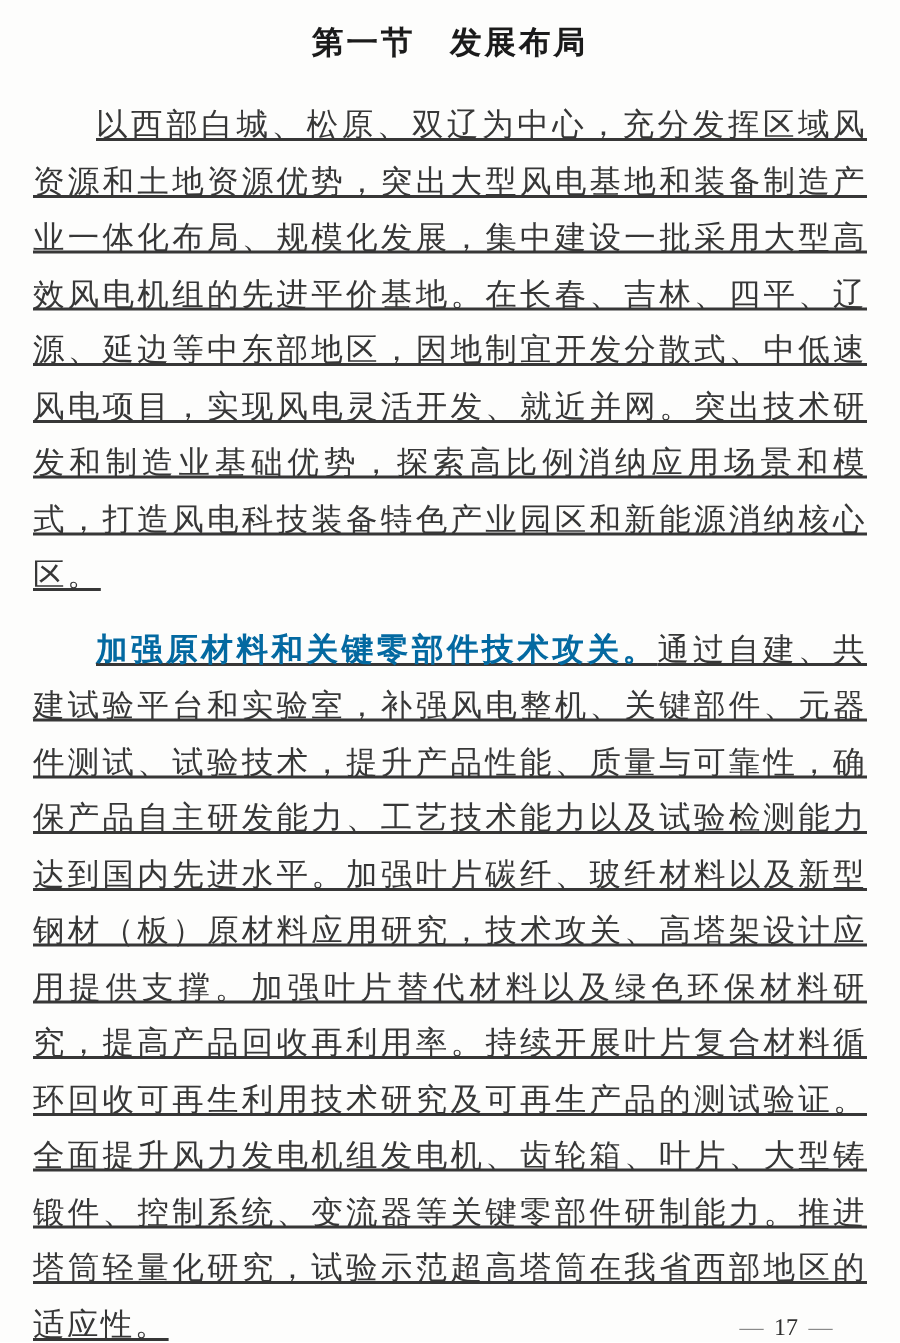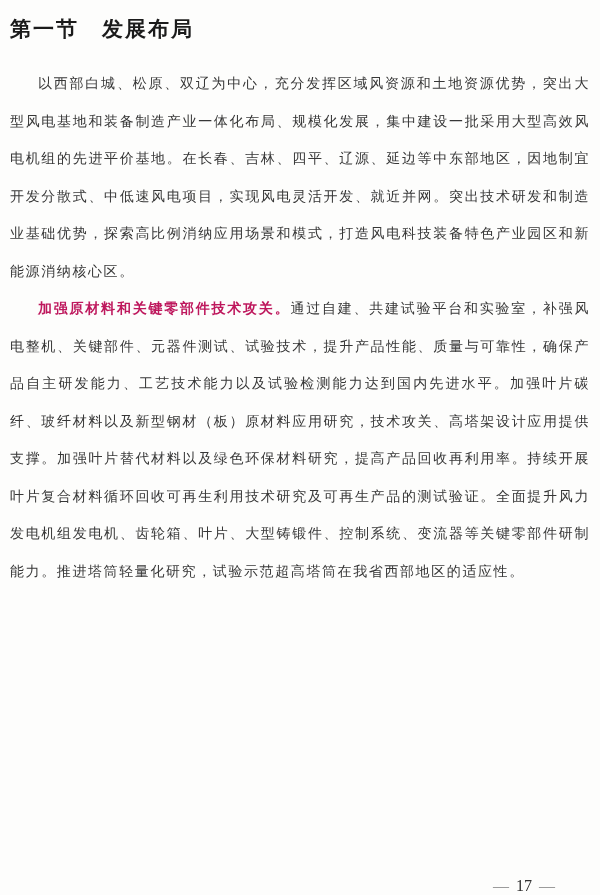--- a/index.html
+++ b/index.html
@@ -15,49 +15,51 @@
     box-sizing: border-box;
     overflow: hidden;
     font-family: "Liberation Serif", "DejaVu Serif", serif;
     color: #333333;
   }
   .content {
     padding: 8px 10px 0 10px;
   }
   .section-heading {
     margin: 0;
+    text-align: center;
     font-family: "Liberation Sans", "DejaVu Sans", sans-serif;
     font-weight: 700;
     font-size: 21px;
     line-height: 30px;
     color: #1b1b1b;
     letter-spacing: 2px;
   }
   .section-heading.first {
     margin-top: 6px;
     margin-bottom: 21px;
   }
   .section-heading.second {
     margin-top: 20px;
     margin-bottom: 14px;
   }
   .para {
-    margin: 0;
-    font-size: 14px;
+    margin: 12px;
+    font-size: 21px;
     line-height: 37.5px;
     letter-spacing: 1.6px;
     text-align: justify;
     text-justify: inter-character;
     word-break: break-all;
     text-indent: 2em;
     color: #373737;
+    text-decoration: underline;
   }
   .para .lead {
     font-weight: 700;
-    color: #be185d;
+    color: #0369a1;
   }
   .page-number {
     position: absolute;
     right: 38px;
     bottom: 0;
     font-size: 16px;
     letter-spacing: 0;
     color: #2f2f2f;
     white-space: nowrap;
   }

